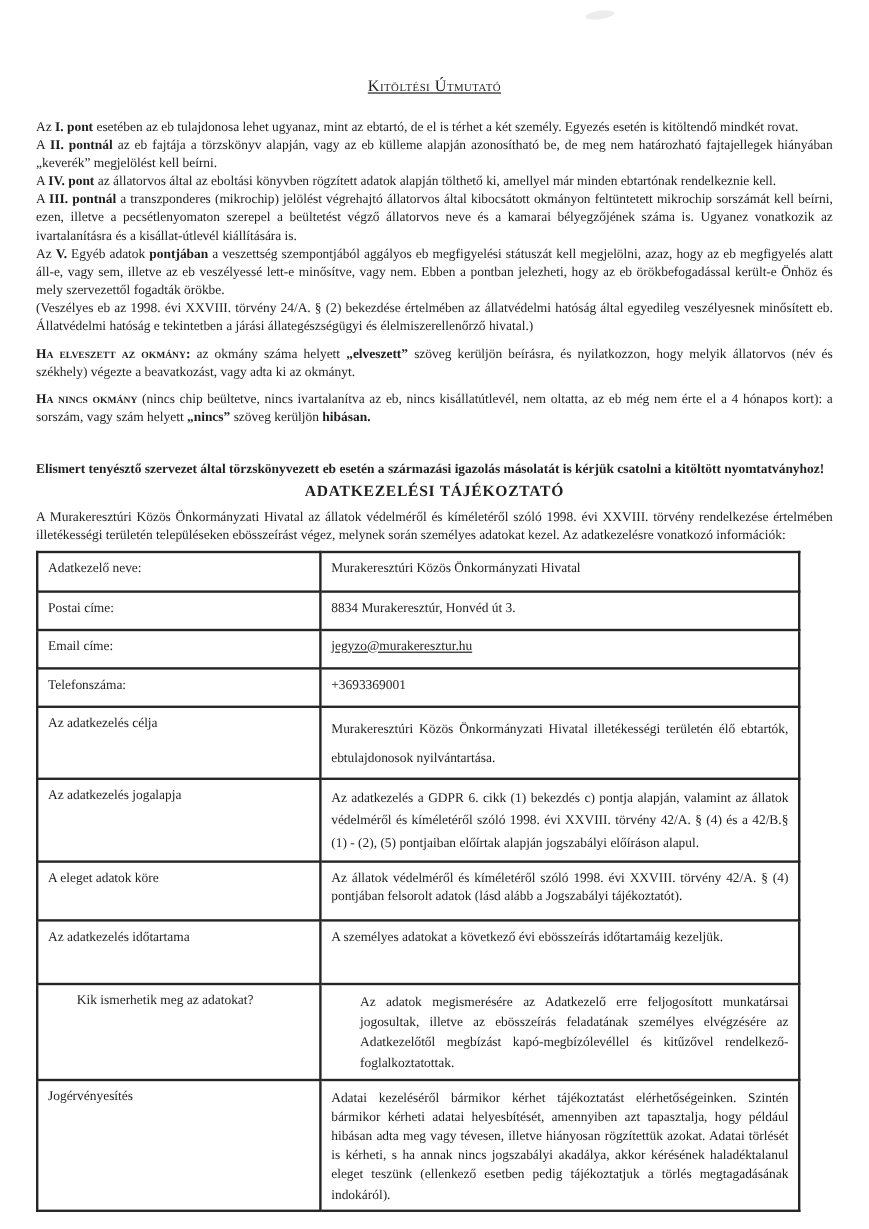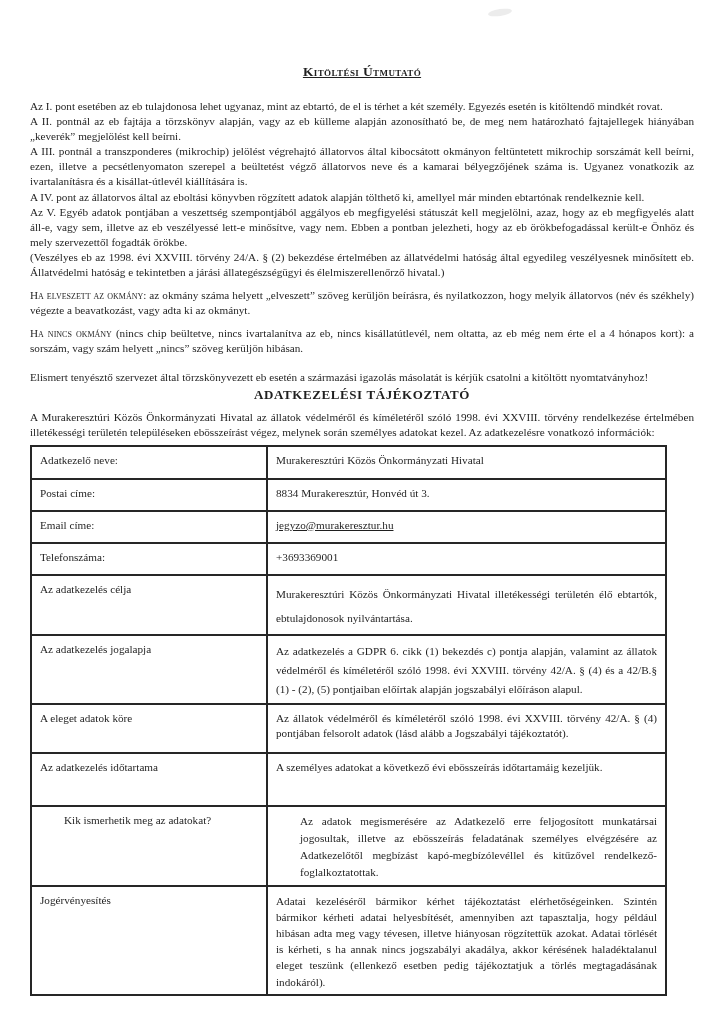--- a/index.html
+++ b/index.html
@@ -4,32 +4,32 @@
 <style>
   html,body{margin:0;padding:0;background:#ffffff;}
   body{
     width:724px;height:1024px;overflow:hidden;position:relative;
     font-family:"Liberation Serif","DejaVu Serif",serif;
     color:#1f1f1f;
   }
   .page{padding:64px 30px 0 30px;}
   .title-sc{
     margin:0 0 19px 0;text-align:center;
-    font-size:13.5px;font-weight:bold;font-variant:small-caps;
+    font-size:13.5px;font-weight:normal;font-variant:small-caps;
     text-decoration:underline;letter-spacing:.4px;
   }
   .title-caps{
     margin:2px 0 7px 0;text-align:center;
     font-size:13px;font-weight:bold;letter-spacing:.6px;
   }
   p{margin:0;font-size:11.2px;line-height:15.1px;text-align:justify;}
   .mt8{margin-top:8px;}
-  .mt13{margin-top:13px;}
+  .mt13{margin-top:27px;}
   .intro{line-height:15px;margin-bottom:5px;}
-  .b{font-weight:normal;}
+  .b{font-weight:bold;}
   .sc{font-variant:small-caps;}
   .u{text-decoration:underline;}
   table.privacy{
     width:637px;border-collapse:collapse;table-layout:fixed;font-family:Liberation Serif, serif;
   }
   table.privacy td{
     border:2px solid #262626;vertical-align:top;box-sizing:border-box;
     padding:6px 8px 4px 8px;font-size:11.2px;line-height:15.5px;
   }
   td.lbl{width:236px;}
@@ -59,22 +59,22 @@
 
 <div class="smudge"></div>
 
 <div class="page">
 
   <h1 class="title-sc">Kitöltési Útmutató</h1>
 
   <div>
     <p><span>Az </span><span class="b">I. pont</span><span> esetében az eb tulajdonosa lehet ugyanaz, mint az ebtartó, de el is térhet a két személy. Egyezés esetén is kitöltendő mindkét rovat.</span></p>
     <p><span>A </span><span class="b">II. pontnál</span><span> az eb fajtája a törzskönyv alapján, vagy az eb külleme alapján azonosítható be, de meg nem határozható fajtajellegek hiányában „keverék” megjelölést kell beírni.</span></p>
+    <p><span>A </span><span class="b">IV. pont</span><span> az állatorvos által az eboltási könyvben rögzített adatok alapján tölthető ki, amellyel már minden ebtartónak rendelkeznie kell.</span></p>
     <p><span>A </span><span class="b">III. pontnál</span><span> a transzponderes (mikrochip) jelölést végrehajtó állatorvos által kibocsátott okmányon feltüntetett mikrochip sorszámát kell beírni, ezen, illetve a pecsétlenyomaton szerepel a beültetést végző állatorvos neve és a kamarai bélyegzőjének száma is. Ugyanez vonatkozik az ivartalanításra és a kisállat-útlevél kiállítására is.</span></p>
-    <p><span>A </span><span class="b">IV. pont</span><span> az állatorvos által az eboltási könyvben rögzített adatok alapján tölthető ki, amellyel már minden ebtartónak rendelkeznie kell.</span></p>
     <p><span>Az </span><span class="b">V.</span><span> Egyéb adatok </span><span class="b">pontjában</span><span> a veszettség szempontjából aggályos eb megfigyelési státuszát kell megjelölni, azaz, hogy az eb megfigyelés alatt áll-e, vagy sem, illetve az eb veszélyessé lett-e minősítve, vagy nem. Ebben a pontban jelezheti, hogy az eb örökbefogadással került-e Önhöz és mely szervezettől fogadták örökbe.</span></p>
     <p><span>(Veszélyes eb az 1998. évi XXVIII. törvény 24/A. § (2) bekezdése értelmében az állatvédelmi hatóság által egyedileg veszélyesnek minősített eb. Állatvédelmi hatóság e tekintetben a járási állategészségügyi és élelmiszerellenőrző hivatal.)</span></p>
   </div>
 
   <p class="mt8"><span class="b sc">Ha elveszett az okmány:</span><span> az okmány száma helyett </span><span class="b">„elveszett”</span><span> szöveg kerüljön beírásra, és nyilatkozzon, hogy melyik állatorvos (név és székhely) végezte a beavatkozást, vagy adta ki az okmányt.</span></p>
 
   <p class="mt8"><span class="b sc">Ha nincs okmány</span><span> (nincs chip beültetve, nincs ivartalanítva az eb, nincs kisállatútlevél, nem oltatta, az eb még nem érte el a 4 hónapos kort): a sorszám, vagy szám helyett </span><span class="b">„nincs”</span><span> szöveg kerüljön </span><span class="b">hibásan.</span></p>
 
   <p class="mt13"><span class="b">Elismert tenyésztő szervezet által törzskönyvezett eb esetén a származási igazolás másolatát is kérjük csatolni a kitöltött nyomtatványhoz!</span></p>
 

